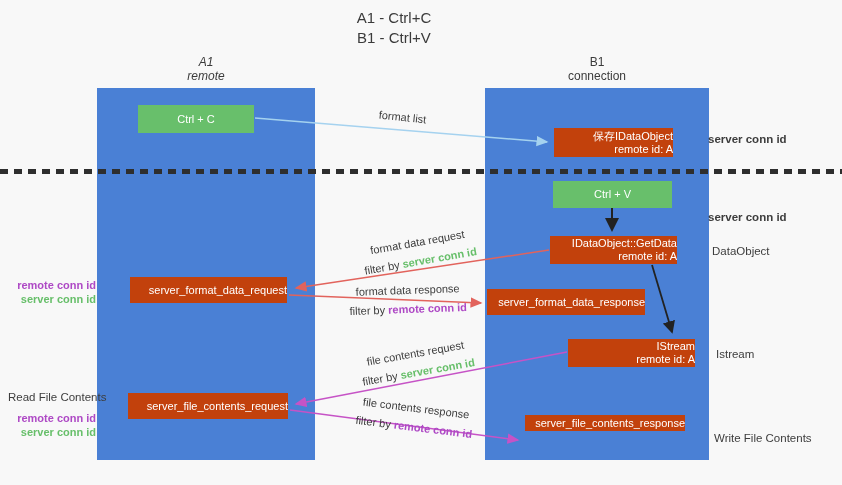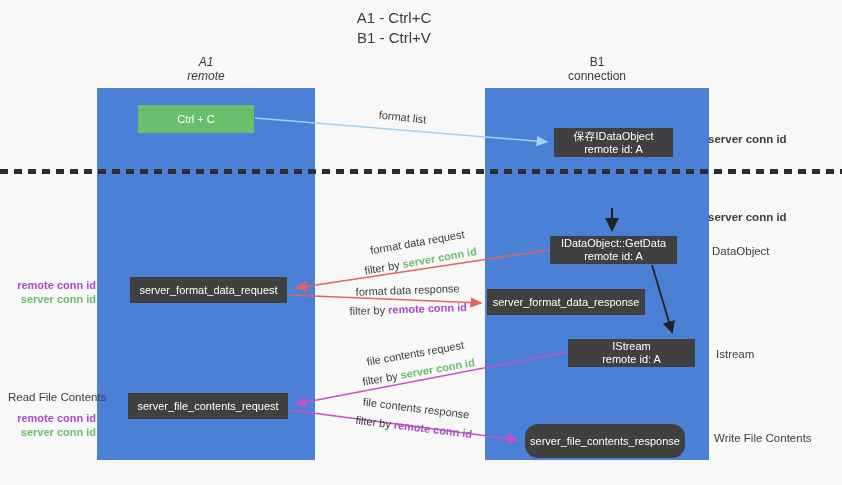--- a/index.html
+++ b/index.html
@@ -5,21 +5,21 @@
   html,body{margin:0;padding:0;}
   body{font-family:"Liberation Sans","DejaVu Sans",sans-serif;background:#f8f8f8;}
   .canvas{position:relative;width:842px;height:485px;background:#f8f8f8;overflow:hidden;}
   .abs{position:absolute;}
   .title{width:260px;text-align:center;color:#3b3b3b;font-size:15px;line-height:20px;}
   .lane{background:#4a80d5;}
   .lane-header{text-align:center;color:#3b3b3b;font-size:12px;line-height:14px;}
   .node{display:flex;flex-direction:column;align-items:center;justify-content:center;
         color:#ffffff;font-size:11px;line-height:13px;text-align:center;}
   .node.green{background:#68bf6b;}
-  .node.orange{background:#404040;}
+  .node.orange{background:#c2410c;align-items:flex-end;}
   .edge-label{color:#3c3c3c;font-size:11px;line-height:19px;text-align:center;white-space:nowrap;}
   .key-green{color:#67bf6a;font-weight:bold;}
   .key-purple{color:#ae49c5;font-weight:bold;}
   .side-label{font-size:11.5px;color:#3d3d3d;white-space:nowrap;}
   .conn-pair{width:88px;text-align:right;font-size:11px;font-weight:bold;line-height:14px;white-space:nowrap;}
   .dotted-line{height:5px;background:repeating-linear-gradient(to right,#2e2e2e 0 8px,transparent 8px 14px);}
   svg{position:absolute;left:0;top:0;}
 </style>
 </head>
 <body>
@@ -71,20 +71,23 @@
 
   <div class="abs node green" style="left:138px;top:105px;width:116px;height:28px;text-align:center;">
     <span>Ctrl + C</span>
   </div>
 
   <div class="abs node orange" style="left:554px;top:128px;width:119px;height:29px;">
     <span>保存IDataObject</span>
     <span>remote id: A</span>
   </div>
 
+  <div class="abs node green" style="left:553px;top:181px;width:119px;height:27px;">
+    <span>Ctrl + V</span>
+  </div>
 
   <div class="abs node orange" style="left:550px;top:236px;width:127px;height:28px;">
     <span>IDataObject::GetData</span>
     <span>remote id: A</span>
   </div>
 
   <div class="abs node orange" style="left:130px;top:277px;width:157px;height:26px;">
     <span>server_format_data_request</span>
   </div>
 
@@ -94,21 +97,21 @@
 
   <div class="abs node orange" style="left:568px;top:339px;width:127px;height:28px;">
     <span>IStream</span>
     <span>remote id: A</span>
   </div>
 
   <div class="abs node orange" style="left:128px;top:393px;width:160px;height:26px;">
     <span>server_file_contents_request</span>
   </div>
 
-  <div class="abs node orange" style="left:525px;top:424px;width:160px;height:34px;border-radius:13px;">
+  <div class="abs node orange" style="left:525px;top:415px;width:160px;height:16px;">
     <span>server_file_contents_response</span>
   </div>
 
   <div class="abs edge-label" style="left:360px;top:108px;width:85px;transform:rotate(6deg);">
     <span>format list</span>
   </div>
 
   <div class="abs edge-label" style="left:349px;top:233px;width:140px;transform:rotate(-10deg);">
     <div>format data request</div>
     <div><span>filter by </span><span class="key-green">server conn id</span></div>

